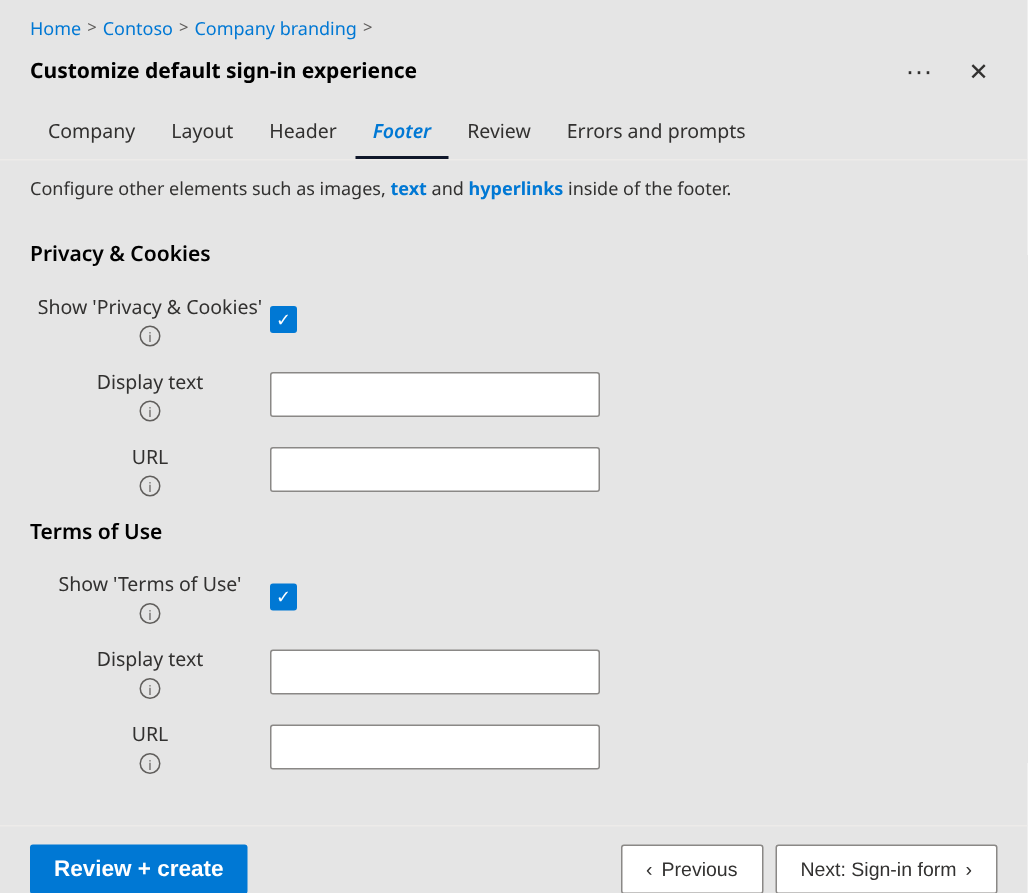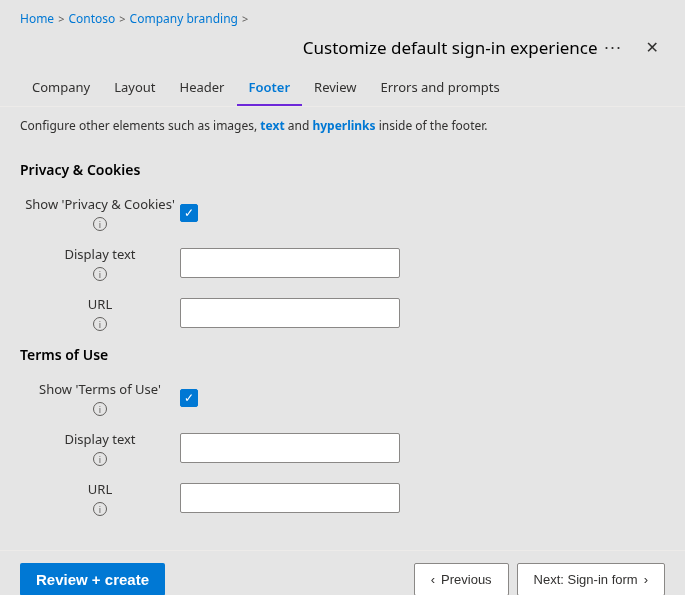--- a/index.html
+++ b/index.html
@@ -41,25 +41,24 @@
     }
 
     
     .panel-header {
       padding: 4px 20px 10px 20px;
       display: flex;
       align-items: center;
       justify-content: space-between;
     }
     .panel-title {
-      font-size: 17px;
-      font-weight: 400;
+      font-size: 14px;
+      font-weight: 700;
       color: #000;
       flex: 1;
-      text-align: right;
     }
     .header-actions {
       display: flex;
       align-items: center;
       gap: 12px;
     }
     .ellipsis-btn {
       background: none;
       border: none;
       cursor: pointer;
@@ -89,22 +88,23 @@
     .tab {
       padding: 8px 12px;
       font-size: 13px;
       cursor: pointer;
       color: #323130;
       border-bottom: 2px solid transparent;
       white-space: nowrap;
     }
     .tab.active {
       color: #0078d4;
-      border-bottom: 2px solid #6d28d9;
+      border-bottom: 2px solid #0f172a;
       font-weight: 600;
+      font-style: italic;
     }
 
     
     .info-bar {
       padding: 10px 20px;
       font-size: 12px;
       color: #323130;
     }
     .info-bar a {
       color: #0078d4;

